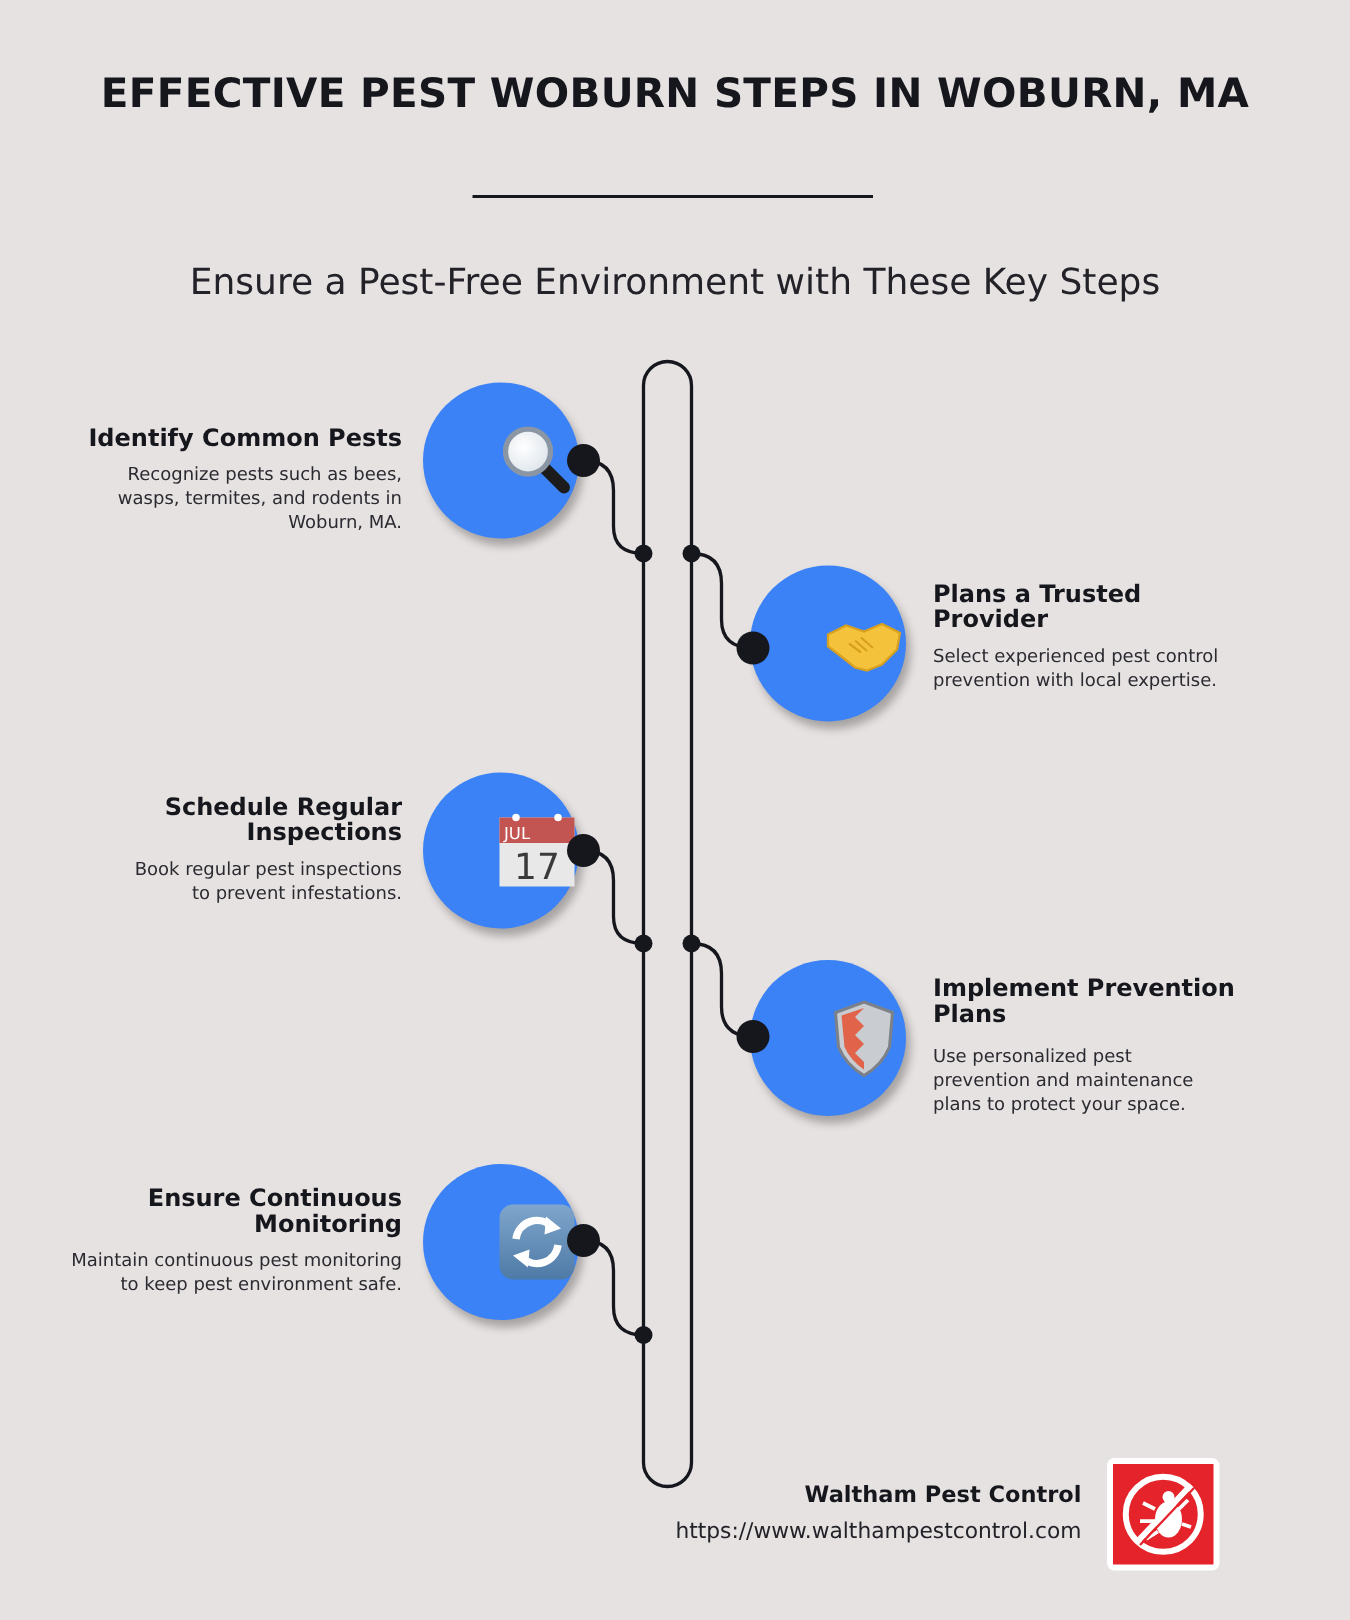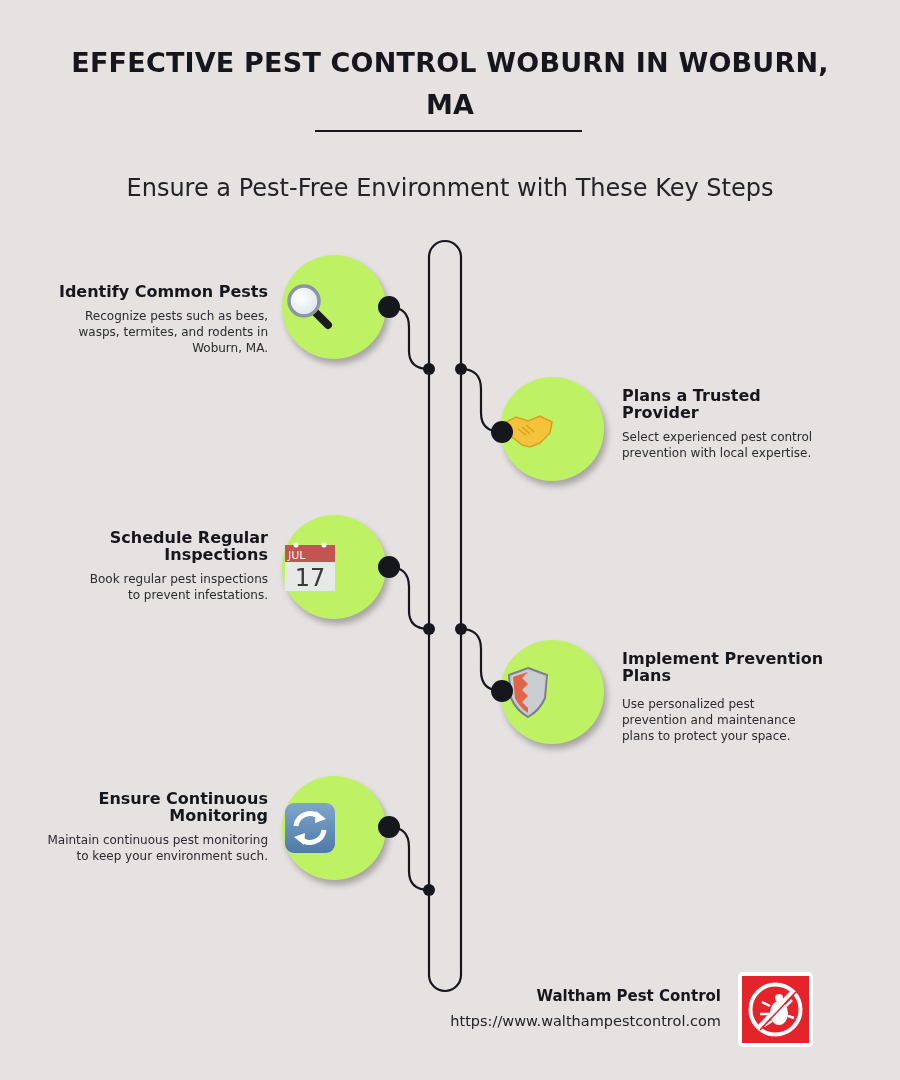--- a/index.html
+++ b/index.html
@@ -17,23 +17,23 @@
   .title-rule {
     position:absolute; left:315px; top:130px; width:267px; height:2px; background:#16161d;
   }
   .subtitle {
     position:absolute; left:40px; top:152px; width:820px; text-align:center;
     font-size:24px; color:#222228; font-weight:normal;margin-top:22px;
   }
   svg.lines { position:absolute; left:0; top:0; }
   .circle {
     position:absolute; width:104px; height:104px; border-radius:50%;
-    background:#bef264;
+    background:#3b82f6;
     box-shadow: 3px 5px 6px rgba(0,0,0,0.28);
-    display:flex; align-items:center; justify-content:flex-start;
+    display:flex; align-items:center; justify-content:flex-end;
   }
   .icon { width:56px; height:56px; display:block; }
   .step-text { position:absolute; width:230px; }
   .step-text.left { text-align:right; }
   .step-text.right { text-align:left; }
   .step-title { font-weight:bold; font-size:16px; line-height:17px; color:#16161d; margin-bottom:8px; }
   .step-desc { font-size:12px; line-height:16px; color:#2a2a30; }
   .footer-name {
     position:absolute; right:179px; top:987px; font-weight:bold; font-size:15px; color:#16161d; text-align:right;
   }
@@ -44,21 +44,21 @@
     position:absolute; left:738px; top:972px; width:75px; height:75px;
     background:#ffffff; border-radius:5px;
   }
   .logo-inner {
     position:absolute; left:4px; top:4px; width:67px; height:67px; background:#e5232b;
   }
 </style>
 </head>
 <body>
 
-<div class="title">EFFECTIVE PEST CONTROL WOBURN IN WOBURN, MA</div>
+<div class="title">EFFECTIVE PEST WOBURN STEPS IN WOBURN, MA</div>
 <div class="title-rule"></div>
 <div class="subtitle">Ensure a Pest-Free Environment with These Key Steps</div>
 
 <svg class="lines" width="900" height="1080">
   <g fill="none" stroke="#16161d" stroke-width="2.2">
 
     <path d="M429,975 L429,257 A16,16 0 0 1 461,257 L461,975 A16,16 0 0 1 429,975 Z"></path>
 
     <path d="M389,307 Q409,307 409,327 L409,351 Q409,369 429,369"></path>
 
@@ -140,21 +140,21 @@
 <svg width="900" height="1080" style="position:absolute;left:0;top:0;pointer-events:none;">
   <circle cx="502" cy="691" r="11" fill="#16161d"></circle>
 </svg>
 <div class="step-text right" style="left:622px; top:650px; width:220px;">
   <div class="step-title">Implement Prevention Plans</div>
   <div class="step-desc" style="padding-right:30px;margin-top:12px;">Use personalized pest prevention and maintenance plans to protect your space.</div>
 </div>
 
 <div class="step-text left" style="left:38px; top:790px;">
   <div class="step-title" style="padding-left:40px;">Ensure Continuous Monitoring</div>
-  <div class="step-desc">Maintain continuous pest monitoring to keep your environment such.</div>
+  <div class="step-desc">Maintain continuous pest monitoring to keep pest environment safe.</div>
 </div>
 <div class="circle" style="left:282px; top:776px;">
   <svg class="icon" viewBox="0 0 56 56">
     <defs>
       <linearGradient id="blueg" x1="0" y1="0" x2="0" y2="1">
         <stop offset="0" stop-color="#7fa6cc"></stop>
           <stop offset="1" stop-color="#4e7aa6"></stop>
       </linearGradient>
     </defs>
     <rect x="3" y="3" width="50" height="50" rx="9" fill="url(#blueg)"></rect>

